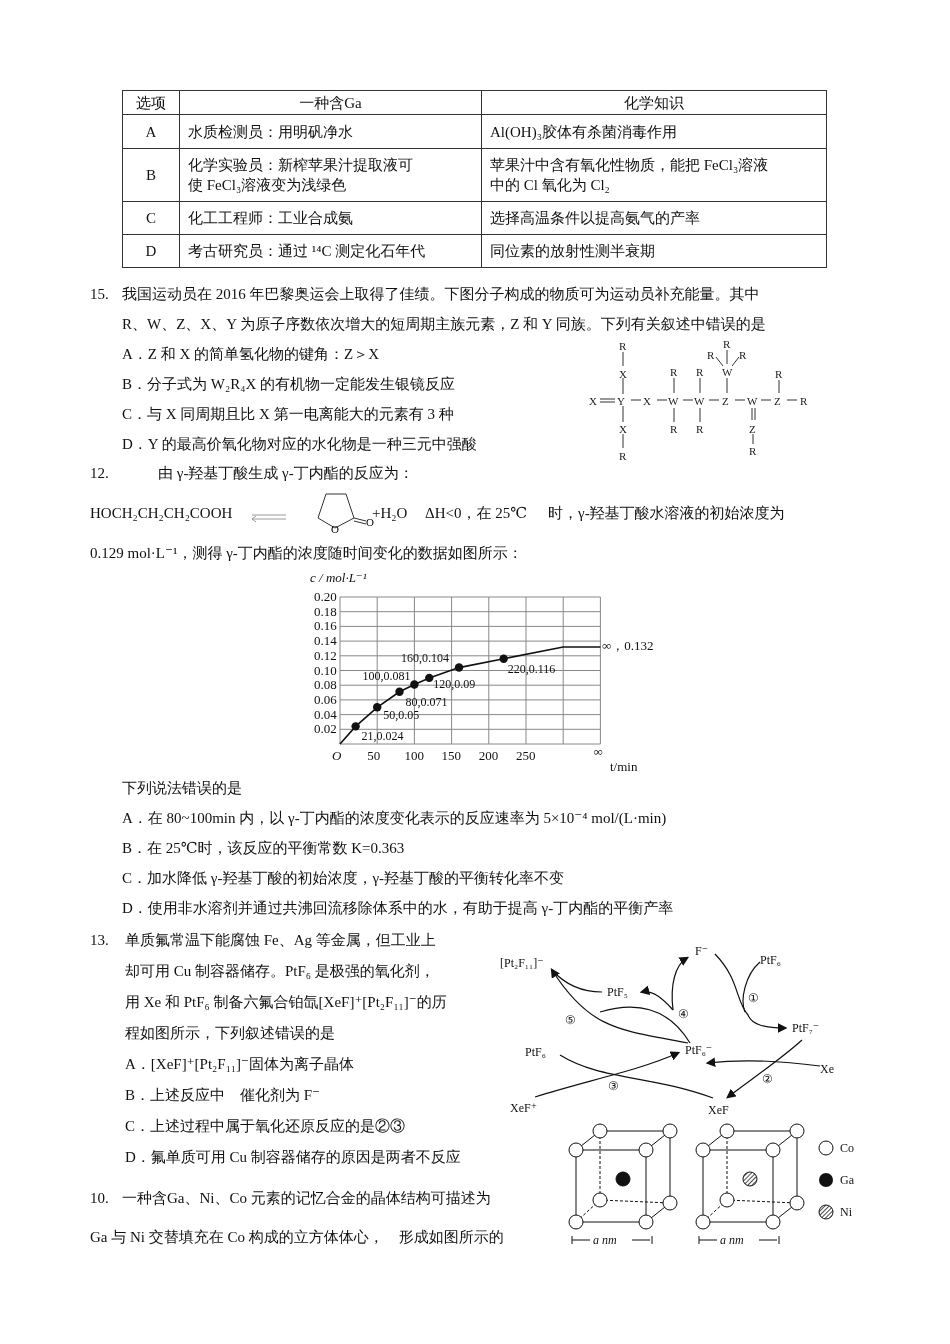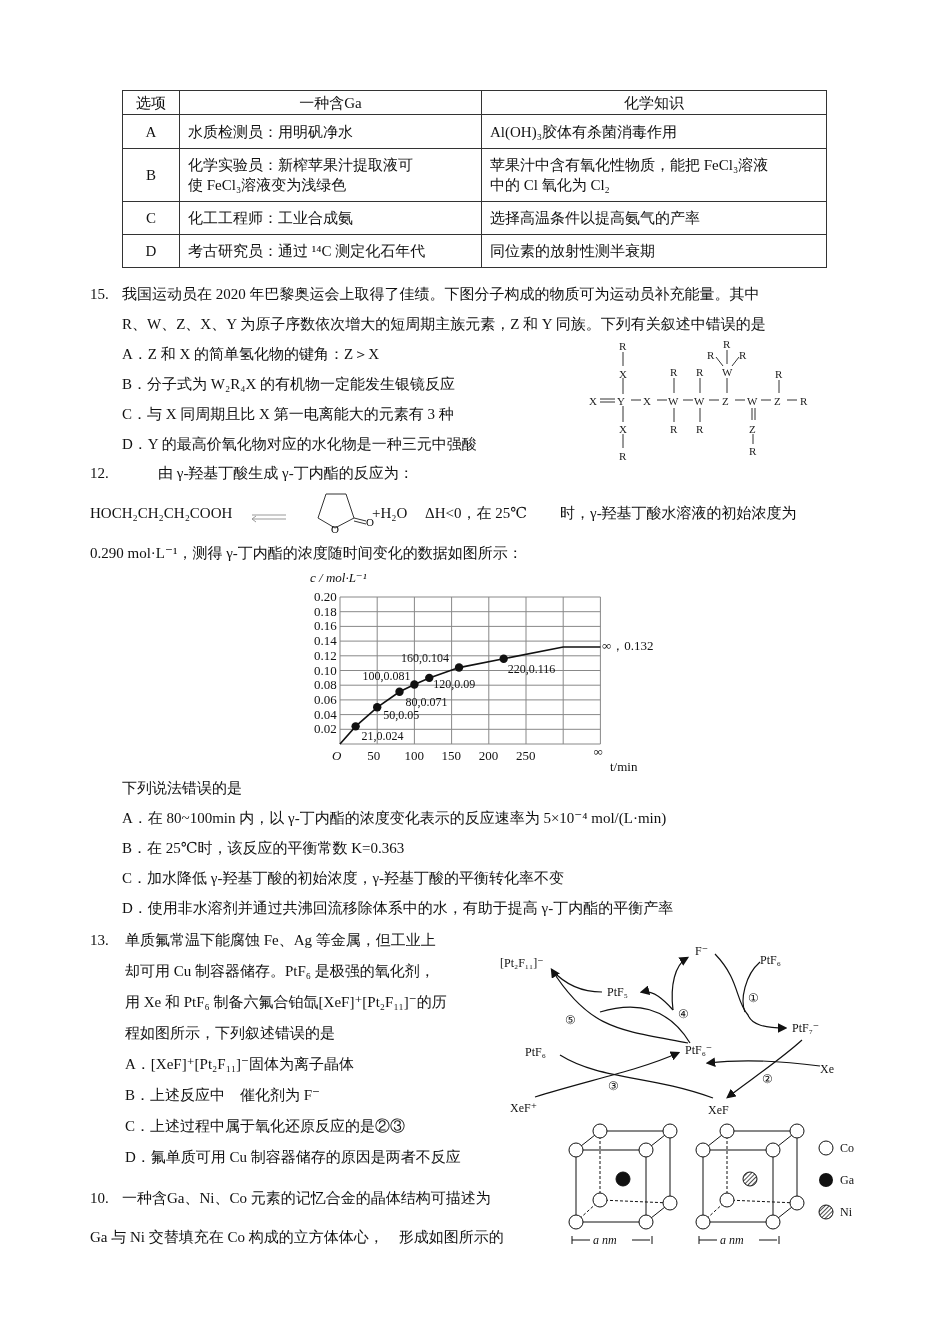--- a/index.html
+++ b/index.html
@@ -45,21 +45,21 @@
   </tr>
   <tr style="height:33px">
     <td class="c">D</td>
     <td>考古研究员：通过 ¹⁴C 测定化石年代</td>
     <td>同位素的放射性测半衰期</td>
   </tr>
 </tbody>
   </table>
 
 <div class="abs q" style="left:90px;top:284px">15.</div>
-<div class="abs q" style="left:122px;top:284px">我国运动员在 2020 年巴黎奥运会上取得了佳绩。下图分子构成的物质可为运动员补充能量。其中</div>
+<div class="abs q" style="left:122px;top:284px">我国运动员在 2016 年巴黎奥运会上取得了佳绩。下图分子构成的物质可为运动员补充能量。其中</div>
 <div class="abs q" style="left:122px;top:314px">R、W、Z、X、Y 为原子序数依次增大的短周期主族元素，Z 和 Y 同族。下列有关叙述中错误的是</div>
 <div class="abs q" style="left:122px;top:344px">A．Z 和 X 的简单氢化物的键角：Z＞X</div>
 <div class="abs q" style="left:122px;top:374px">B．分子式为 W₂R₄X 的有机物一定能发生银镜反应</div>
 <div class="abs q" style="left:122px;top:404px">C．与 X 同周期且比 X 第一电离能大的元素有 3 种</div>
 <div class="abs q" style="left:122px;top:434px">D．Y 的最高价氧化物对应的水化物是一种三元中强酸</div>
 
 <svg class="abs" style="left:585px;top:338px" width="230" height="125" font-size="11" fill="#222">
   <g stroke="#333" stroke-width="1">
     <line x1="38" y1="14" x2="38" y2="28"></line>
       <line x1="38" y1="40" x2="38" y2="56"></line>
@@ -123,22 +123,22 @@
 </svg>
 <svg class="abs" style="left:308px;top:488px" width="70" height="45">
   <polyline points="18,6 38,6 46,30 27,40 10,30 18,6" fill="none" stroke="#333" stroke-width="1"></polyline>
   <line x1="46" y1="30" x2="58" y2="33" stroke="#333"></line>
     <line x1="46" y1="33" x2="58" y2="36" stroke="#333"></line>
   <text x="23" y="45" font-size="11">O</text>
     <text x="58" y="38" font-size="11">O</text>
 </svg>
 <div class="abs q" style="left:372px;top:503px">+H₂O</div>
 <div class="abs q" style="left:425px;top:503px">ΔH&lt;0，在 25℃</div>
-<div class="abs q" style="left:560px;top:503px">时，γ-羟基丁酸水溶液的初始浓度为</div>
-<div class="abs q" style="left:90px;top:543px">0.290 mol·L⁻¹，测得 γ-丁内酯的浓度随时间变化的数据如图所示：</div>
+<div class="abs q" style="left:548px;top:503px">时，γ-羟基丁酸水溶液的初始浓度为</div>
+<div class="abs q" style="left:90px;top:543px">0.129 mol·L⁻¹，测得 γ-丁内酯的浓度随时间变化的数据如图所示：</div>
 
 <svg class="abs" style="left:300px;top:568px" width="370" height="205" font-size="13" fill="#111">
   <g id="grid" stroke="#888" stroke-width="1">
       <line x1="40" y1="29" x2="40" y2="176"></line>
       <line x1="77.2" y1="29" x2="77.2" y2="176"></line>
       <line x1="114.4" y1="29" x2="114.4" y2="176"></line>
       <line x1="151.60000000000002" y1="29" x2="151.60000000000002" y2="176"></line>
       <line x1="188.8" y1="29" x2="188.8" y2="176"></line>
       <line x1="226" y1="29" x2="226" y2="176"></line>
       <line x1="263.20000000000005" y1="29" x2="263.20000000000005" y2="176"></line>

